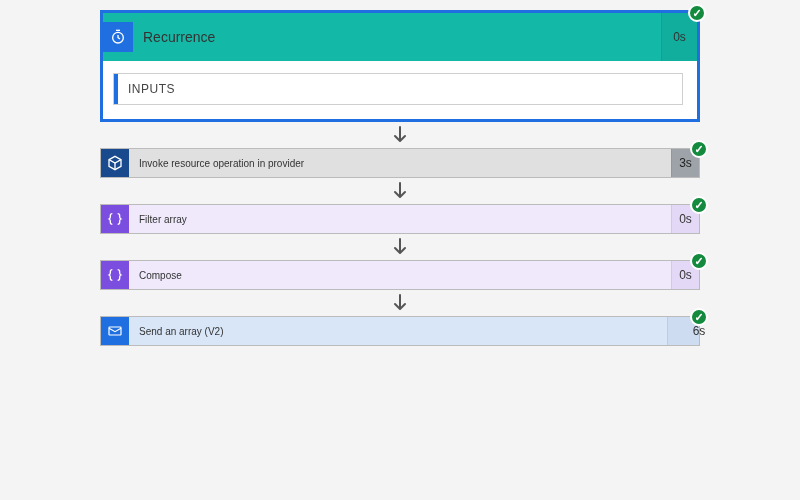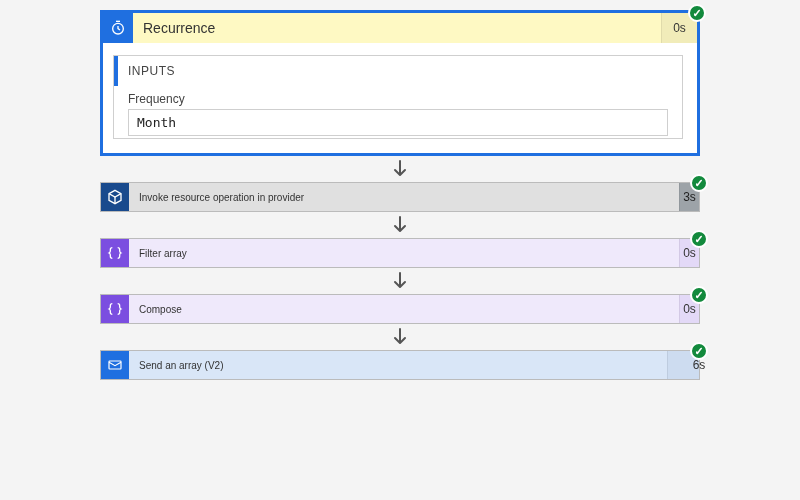--- a/index.html
+++ b/index.html
@@ -38,21 +38,21 @@
   }
   .step .title {
     flex: 1 1 auto;
     padding: 0 10px;
     font-size: 10px;
     color: #333;
     white-space: nowrap;
     overflow: hidden;
   }
   .step .duration {
-    width: 20px;
+    width: 28px;
     text-align: center;
     font-size: 12px;
     color: #333;
     align-self: stretch;
     display:flex;
     align-items:center;
     justify-content:center;
     border-left: 1px solid rgba(0,0,0,0.07);
   }
 
@@ -60,22 +60,22 @@
   .step.expanded {
     flex-direction: column;
     align-items: stretch;
     border: 3px solid #1f6fe0;
     background: #fff;
     padding-bottom: 8px;
   }
   .step.expanded .header-row {
     display: flex;
     align-items: center;
-    background: #fef9c3;
-    height: 30px;
+    background: #14b8a6;
+    height: 48px;
   }
   .step.expanded .header-row .icon-box { background: #1f6fe0; width:30px; height:30px; flex:0 0 30px;}
   .step.expanded .header-row .title { font-size: 14px; color:#333; }
   .step.expanded .header-row .duration { width:36px; background: rgba(0,0,0,0.05); }
 
   .panel {
     margin: 12px 14px 6px 10px;
     border: 1px solid #cfcfcf;
     background: #fff;
   }
@@ -156,24 +156,20 @@
             <path d="M9 2h6"></path>
         </svg>
       </div>
       <div class="title">Recurrence</div>
       <div class="duration">0s</div>
     </div>
 
     <div class="panel">
       <div class="panel-title">INPUTS</div>
 
-      <div class="field">
-        <div class="field-label">Frequency</div>
-        <div class="field-value-box">Month</div>
-      </div>
 
     </div>
 
     <div class="badge">✓</div>
   </div>
 
   <div class="arrow">
     <svg width="14" height="18" viewBox="0 0 14 18">
         <path d="M7 1v13M2 10l5 5 5-5" stroke="#555" stroke-width="2" fill="none" stroke-linecap="round" stroke-linejoin="round"></path>
       </svg>

